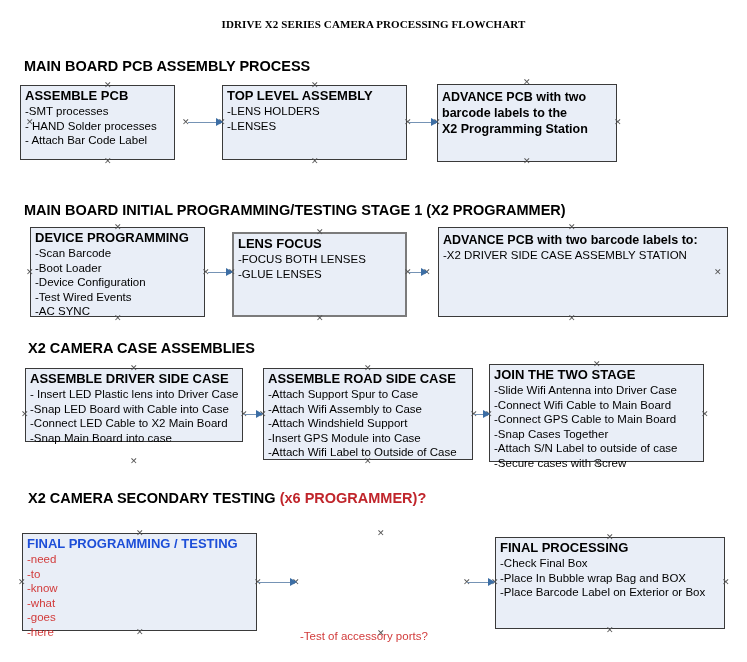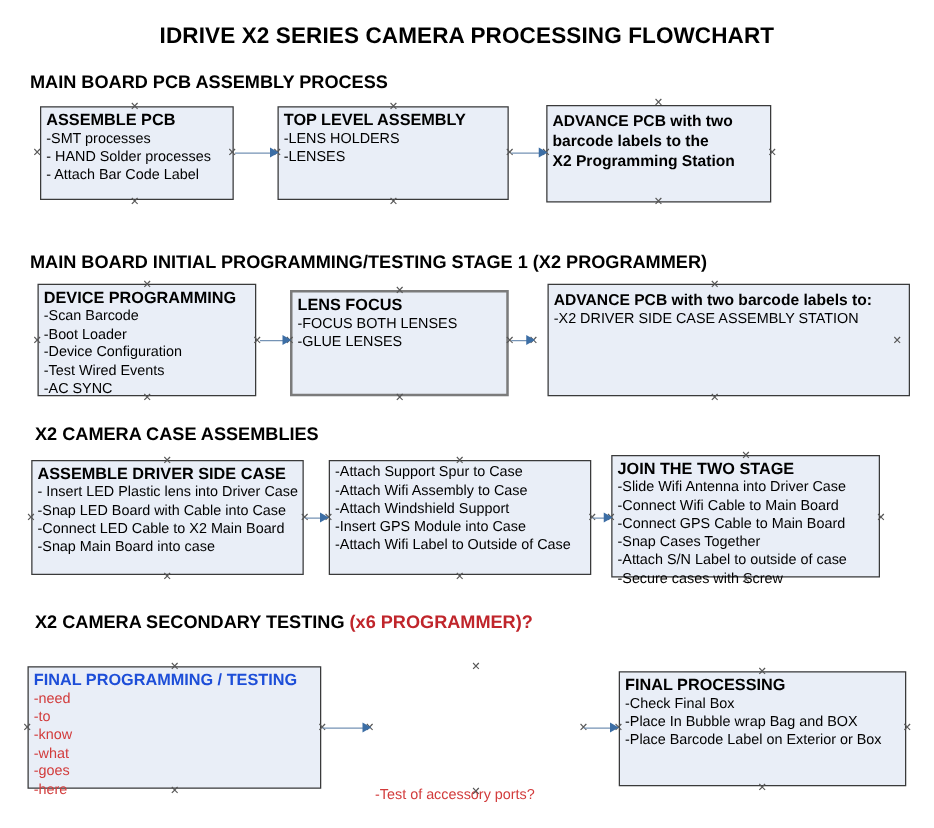--- a/index.html
+++ b/index.html
@@ -10,22 +10,23 @@
     color:#000;
     position:relative;
     overflow:hidden;
   }
   .canvas{position:absolute;left:0;top:0;width:747px;height:662px;}
 
   .doc-title{
     position:absolute;
     left:0;top:18px;width:747px;
     text-align:center;
-    font-size:18px;font-weight:bold;
+    font-size:11px;font-weight:bold;
     letter-spacing:.1px;
+    font-family:Liberation Serif, serif;
   }
 
   .section-head{
     position:absolute;
     font-size:14.5px;font-weight:bold;
     white-space:nowrap;
   }
   .section-head .accent{color:#c0252b;}
 
   
@@ -88,21 +89,21 @@
 <body>
 
 <div class="canvas">
 
   <div class="doc-title">IDRIVE X2  SERIES CAMERA PROCESSING FLOWCHART</div>
 
   <div class="section-head" style="left:24px;top:58px;">
     <span>MAIN BOARD PCB ASSEMBLY PROCESS</span>
   </div>
 
-  <div class="box" style="left:32px;top:85px;width:155px;height:75px;">
+  <div class="box" style="left:20px;top:85px;width:155px;height:75px;">
     <div class="inner">
       <div class="box-title">ASSEMBLE PCB</div>
       <div class="box-line">-SMT processes</div>
       <div class="box-line">- HAND Solder processes</div>
       <div class="box-line">- Attach Bar Code Label</div>
     </div>
   </div>
   <span class="handle" style="left:104px;top:81px;">✕</span>
   <span class="handle" style="left:104px;top:157px;">✕</span>
   <span class="handle" style="left:26px;top:118px;">✕</span>
@@ -183,36 +184,37 @@
   <div class="conn" style="left:208px;top:272px;width:22px;"></div>
   <div class="conn-head" style="left:226px;top:268px;"></div>
 
   <div class="conn" style="left:409px;top:272px;width:16px;"></div>
   <div class="conn-head" style="left:421px;top:268px;"></div>
 
   <div class="section-head" style="left:28px;top:340px;">
     <span>X2 CAMERA CASE ASSEMBLIES</span>
   </div>
 
-  <div class="box" style="left:25px;top:368px;width:218px;height:92px;">
+  <div class="box" style="left:25px;top:368px;width:218px;height:74px;">
     <div class="inner">
       <div class="box-title">ASSEMBLE DRIVER SIDE CASE</div>
       <div class="box-line">- Insert LED Plastic lens into Driver Case</div>
       <div class="box-line">-Snap LED Board with Cable into Case</div>
       <div class="box-line">-Connect LED Cable to X2 Main Board</div>
       <div class="box-line">-Snap Main Board into case</div>
     </div>
   </div>
   <span class="handle" style="left:130px;top:364px;">✕</span>
   <span class="handle" style="left:130px;top:457px;">✕</span>
   <span class="handle" style="left:21px;top:410px;">✕</span>
   <span class="handle" style="left:240px;top:410px;">✕</span>
 
   <div class="box" style="left:263px;top:368px;width:210px;height:92px;">
     <div class="inner">
+      <div class="box-title">ASSEMBLE ROAD SIDE CASE</div>
       <div class="box-line">-Attach Support Spur to Case</div>
       <div class="box-line">-Attach Wifi Assembly to Case</div>
       <div class="box-line">-Attach Windshield Support</div>
       <div class="box-line">-Insert GPS Module into Case</div>
       <div class="box-line">-Attach Wifi Label to Outside of Case</div>
     </div>
   </div>
   <span class="handle" style="left:364px;top:364px;">✕</span>
   <span class="handle" style="left:364px;top:457px;">✕</span>
   <span class="handle" style="left:259px;top:410px;">✕</span>

